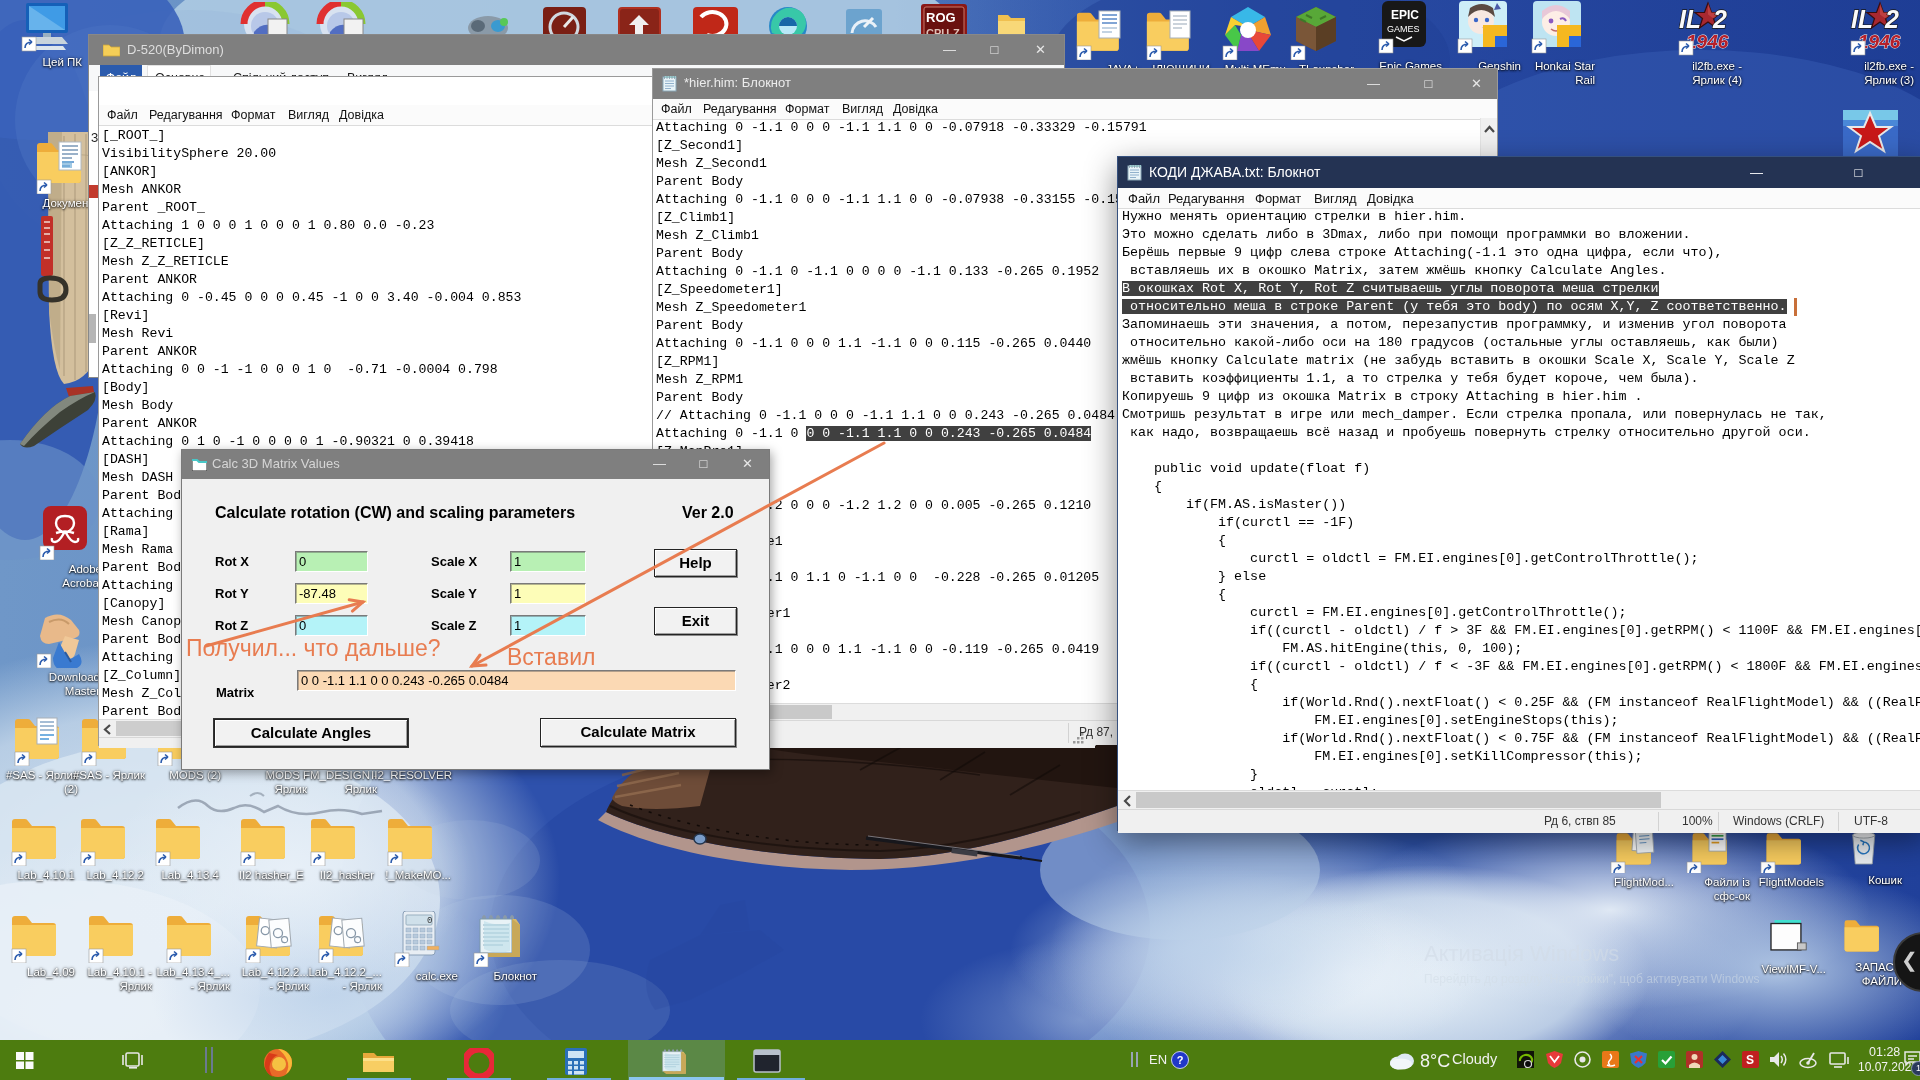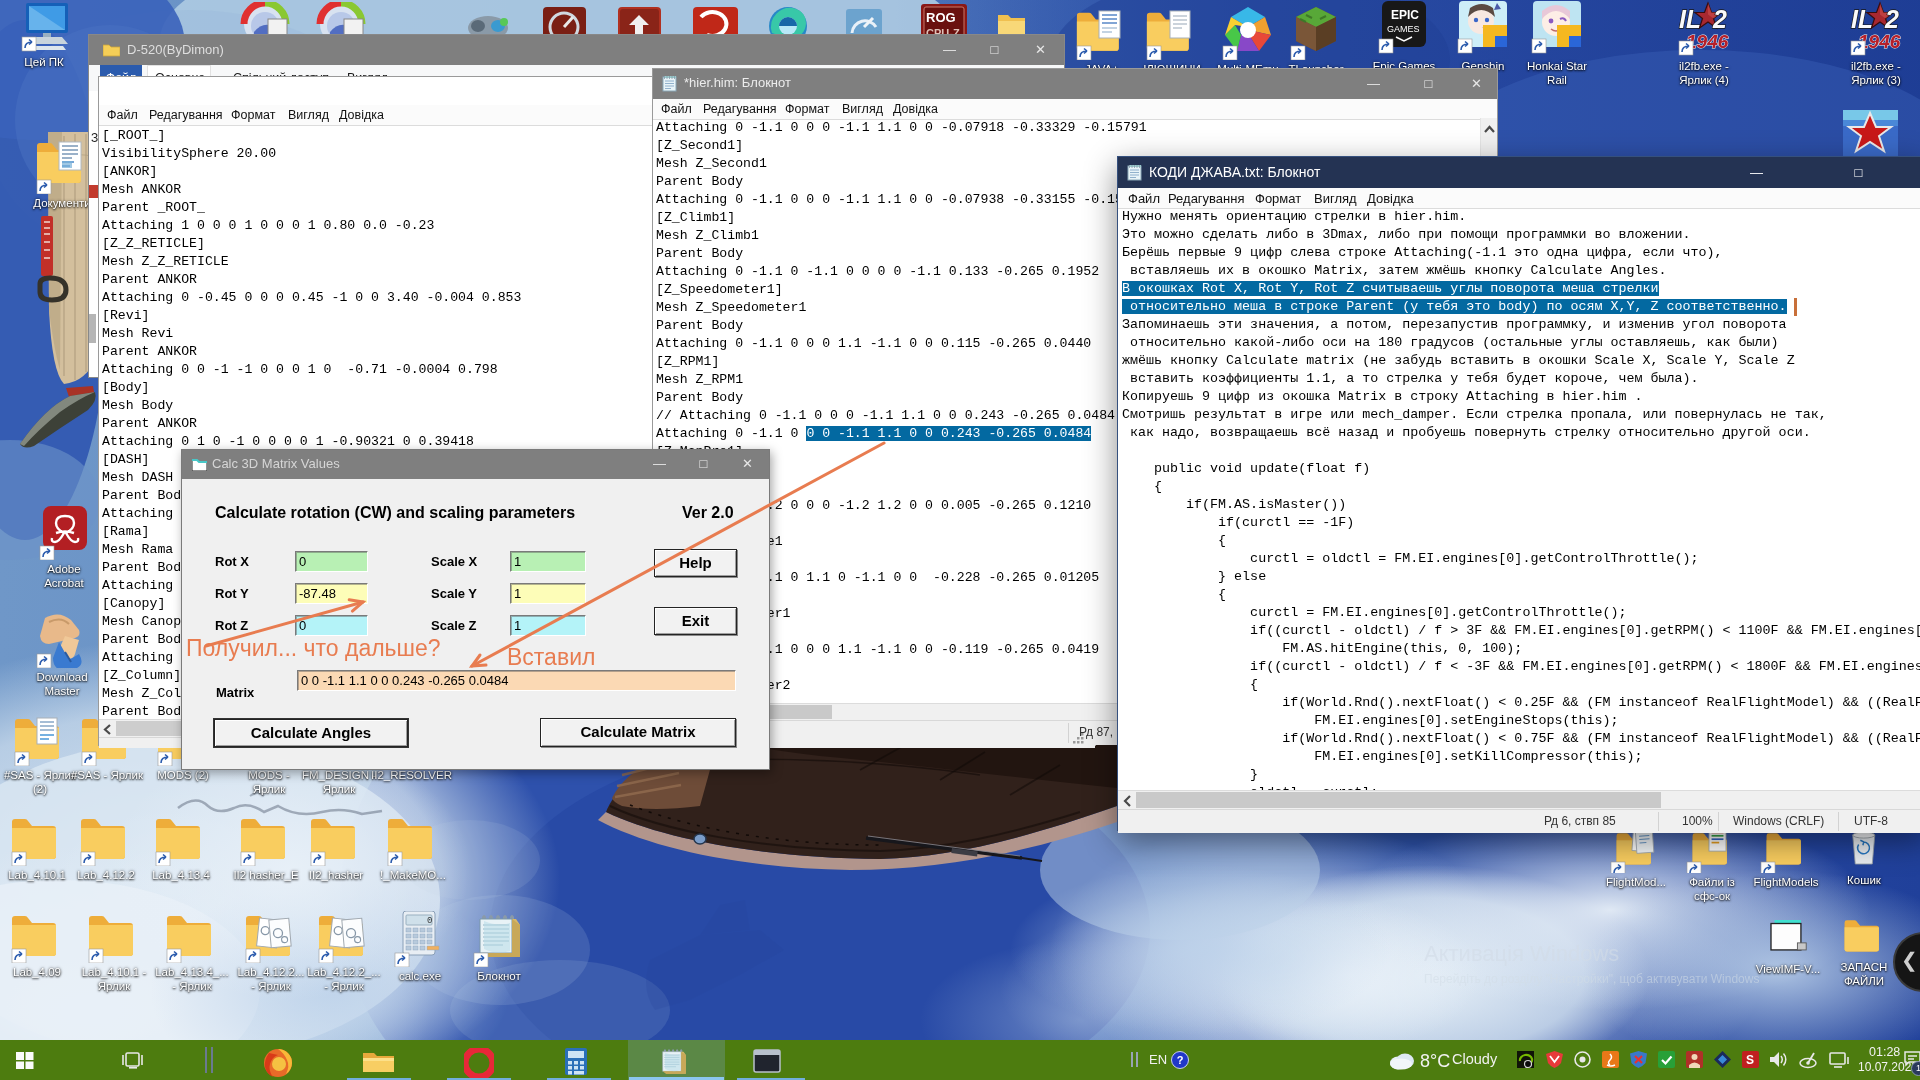--- a/index.html
+++ b/index.html
@@ -1,30 +1,30 @@
 <!DOCTYPE html>
 <html><head><meta charset="utf-8">
 <style>
 html,body{margin:0;padding:0;}
 body{width:1920px;height:1080px;overflow:hidden;position:relative;font-family:"Liberation Sans",sans-serif;background:#2c54a8;}
 .abs{position:absolute;}
 
-.dico{position:absolute;width:76px;text-align:center;z-index:3;}
+.dico{position:absolute;width:76px;text-align:right;z-index:3;}
 .dico .lbl{margin-top:3px;font-size:11.5px;line-height:13.5px;color:#fff;text-shadow:0 1px 2px rgba(0,0,0,.95),0 0 3px rgba(0,0,0,.7);}
 .dico svg{display:block;margin:0 auto;}
 
 .win{position:absolute;background:#fff;}
 .tbar{position:absolute;left:0;top:0;right:0;background:#7f7f7f;color:#ececec;font-size:13px;}
 .tbar .ttl{position:absolute;left:31px;top:6px;white-space:nowrap;}
 .tbtn{position:absolute;top:0;width:45px;text-align:center;color:#e8e8e8;font-size:13px;}
 .menu{position:absolute;left:0;right:0;background:#fbfbfb;border-bottom:1px solid #dcdcdc;color:#111;font-size:12.5px;}
 .menu span{position:absolute;top:3px;}
 pre.code{position:absolute;margin:0;font-family:"Liberation Mono",monospace;color:#000;}
 .np12{font-size:13.2px;line-height:18px;}
-.sel{background:#0369a1;color:#fff;}
+.sel{background:#404040;color:#fff;}
 .sbar{position:absolute;background:#f0f0f0;border-top:1px solid #d8d8d8;font-size:12px;color:#333;}
 .hsc{position:absolute;background:#f0f0f0;}
 .sdiv{position:absolute;top:2px;bottom:2px;width:1px;background:#d2d2d2;}
 
 .fld{position:absolute;height:19px;border:1px solid #7a7a7a;border-right-color:#fff;border-bottom-color:#fff;box-shadow:inset 1px 1px 0 rgba(90,90,90,.45);font-size:13px;line-height:19px;padding-left:3px;color:#000;}
 .blab{position:absolute;font-weight:bold;font-size:13px;color:#000;}
 .btn3{position:absolute;background:#f2f2f2;border:1px solid #242424;box-shadow:inset 1px 1px 0 #fff,inset -1px -1px 0 #9f9f9f,1px 1px 0 #8a8a8a;font-weight:bold;font-size:15px;color:#000;text-align:center;}
 
 #taskbar{position:absolute;left:0;top:1040px;width:1920px;height:40px;background:#4d7c0f;z-index:30;}
 .uline{position:absolute;top:38px;height:2px;background:#71aede;}

